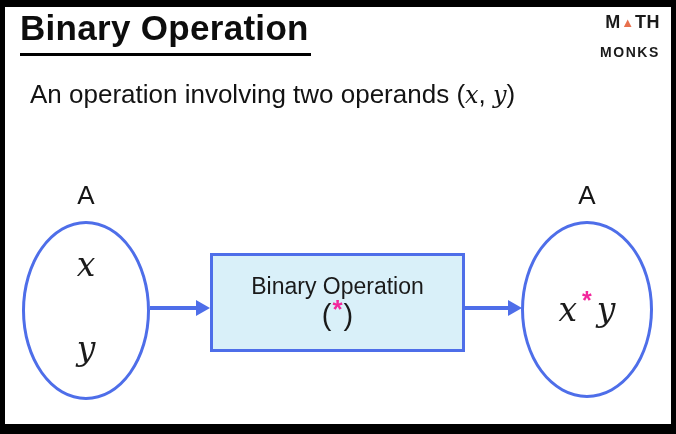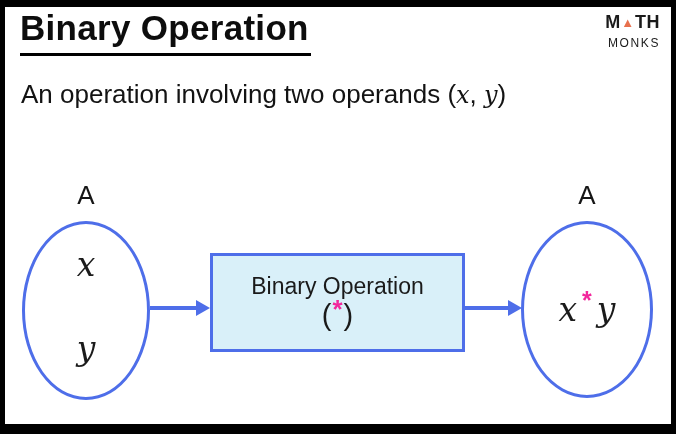--- a/index.html
+++ b/index.html
@@ -42,26 +42,26 @@
     font-size:18px;font-weight:800;letter-spacing:.5px;color:#1a1a1a;
     display:flex;align-items:center;justify-content:flex-end;
   }
   .logo-tri{
     color:var(--logo_orange);
     font-size:13px;
     margin:0 .5px;
     font-style:normal;
   }
   .logo-bottom{
-    font-size:12px;font-weight:400;letter-spacing:1.6px;color:#1a1a1a;
-    margin-top:6px;
+    font-size:14px;font-weight:700;letter-spacing:1.6px;color:#1a1a1a;
+    margin-top:14px;
   }
   
   .subtitle{
-    position:absolute;left:21px;top:74px;
+    position:absolute;left:30px;top:74px;
     font-size:26px;line-height:40px;color:#131313;
   }
   .mvar{
     font-family:"DejaVu Serif",serif;
     font-style:italic;
     font-size:24px;
   }
   
   .set-label{
     position:absolute;

